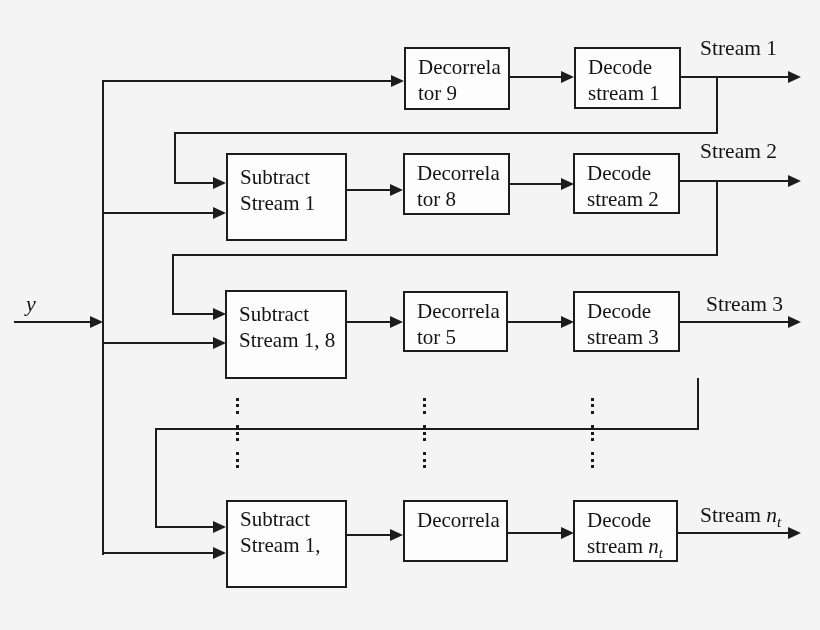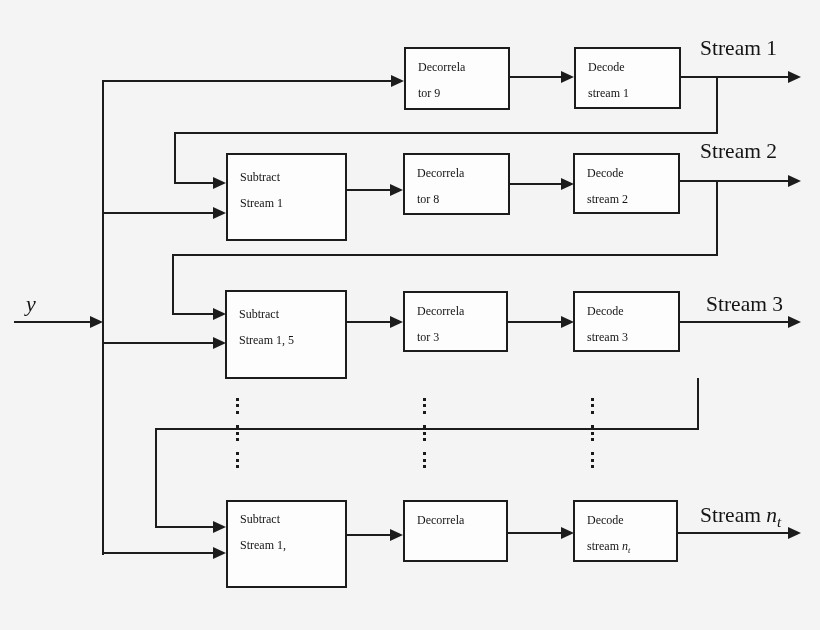--- a/index.html
+++ b/index.html
@@ -7,21 +7,21 @@
     position:relative;width:820px;height:630px;background:#f5f4f4;
     font-family:"Liberation Serif","DejaVu Serif",serif;color:#141414;overflow:hidden;
   }
   .h,.v{position:absolute;background:#1c1c1c;}
   .h{height:2px;}
   .v{width:2px;}
   .ah{position:absolute;width:0;height:0;
       border-top:6px solid transparent;border-bottom:6px solid transparent;
       border-left:13px solid #1c1c1c;}
   .box{position:absolute;background:#fdfdfd;border:2px solid #1c1c1c;box-sizing:border-box;
-       padding:5px 4px 0 12px;font-size:12px;line-height:26px;}
+       padding:5px 4px 0 12px;font-size:21px;line-height:26px;}
   .bl{white-space:nowrap;}
   .slabel{position:absolute;font-size:21.5px;white-space:nowrap;}
   .ylabel{position:absolute;font-size:22px;font-style:italic;}
   .var{font-style:italic;}
   sub.var{font-size:0.7em;line-height:0;}
   .dotcol{position:absolute;display:flex;flex-direction:column;gap:11px;}
   .dotg{width:3px;height:16px;
         background:repeating-linear-gradient(to bottom,#1a1a1a 0 3px,transparent 3px 6.5px);}
 </style>
 </head>
@@ -85,27 +85,27 @@
   <div class="h" style="left:172px;top:254px;width:546px"></div>
   <div class="v" style="left:172px;top:254px;height:60px"></div>
   <div class="h" style="left:172px;top:313px;width:42px"></div>
   <div class="ah" style="left:213px;top:308px"></div>
 
   <div class="h" style="left:102px;top:342px;width:112px"></div>
   <div class="ah" style="left:213px;top:337px"></div>
 
   <div class="box" style="left:225px;top:290px;width:122px;height:89px;padding-top:9px">
     <div class="bl">Subtract</div>
-    <div class="bl">Stream 1, 5</div>
+    <div class="bl">Stream 1, 8</div>
   </div>
   <div class="h" style="left:347px;top:321px;width:44px"></div>
   <div class="ah" style="left:390px;top:316px"></div>
   <div class="box" style="left:403px;top:291px;width:105px;height:61px">
     <div class="bl">Decorrela</div>
-    <div class="bl">tor 3</div>
+    <div class="bl">tor 5</div>
   </div>
   <div class="h" style="left:508px;top:321px;width:54px"></div>
   <div class="ah" style="left:561px;top:316px"></div>
   <div class="box" style="left:573px;top:291px;width:107px;height:61px">
     <div class="bl">Decode</div>
     <div class="bl">stream 3</div>
   </div>
   <div class="h" style="left:680px;top:321px;width:109px"></div>
   <div class="ah" style="left:788px;top:316px"></div>
   <div class="slabel" style="left:706px;top:292px">Stream 3</div>

